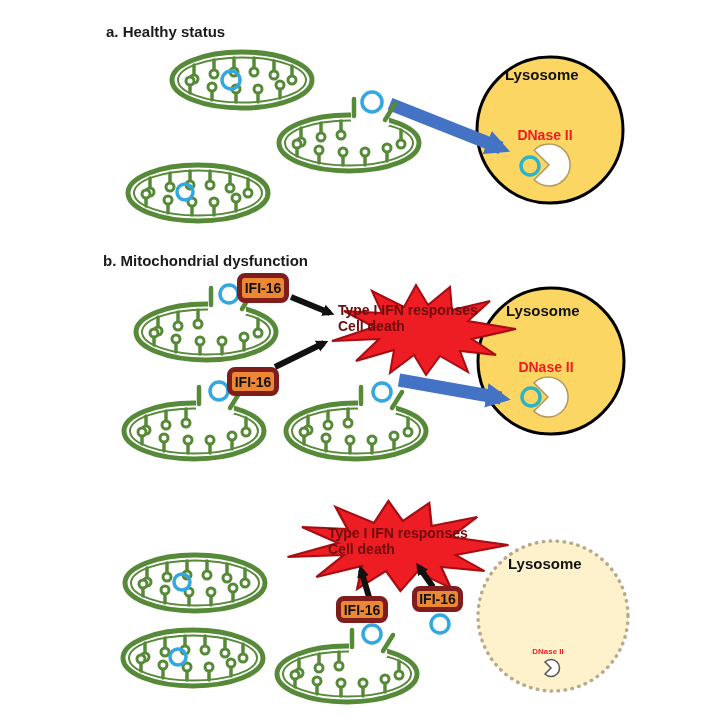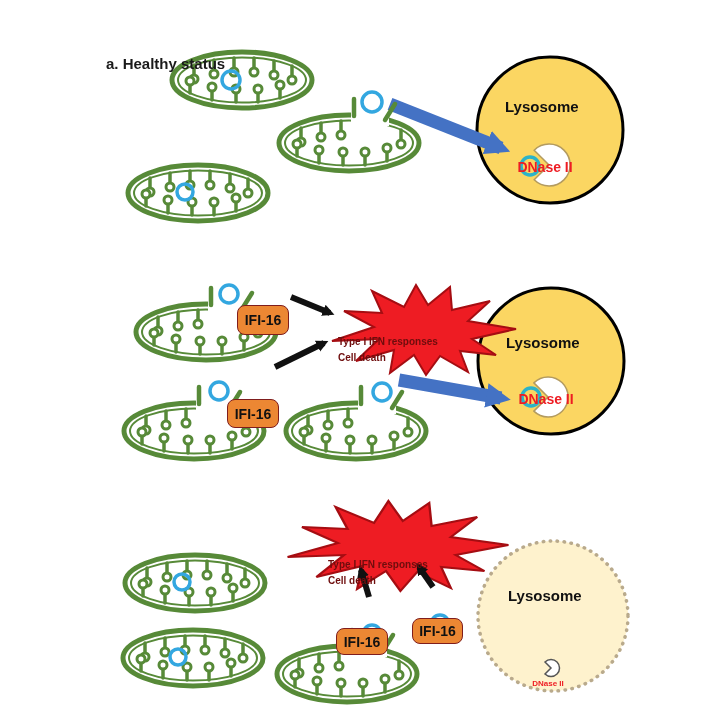--- a/index.html
+++ b/index.html
@@ -19,29 +19,29 @@
   .lyso-dotted{fill:var(--lysosome-pale,#fef2cd);stroke:#b9aa8c;stroke-width:3.5;
                stroke-dasharray:0.5 6.5;stroke-linecap:round;}
   .pac{fill:#fff;stroke:#b39b60;stroke-width:1.5;}
   .pac-small{fill:#fff;stroke:#555;stroke-width:1.5;}
   .burst{fill:var(--starburst-red,#ee1c23);stroke:#a50d12;stroke-width:2;}
   .arrow-blue-line{stroke:var(--arrow-blue,#4472c4);stroke-width:13;}
   .arrow-black-line{stroke:var(--ink-black,#111);stroke-width:6;}
   .mk-blue{fill:var(--arrow-blue,#4472c4);}
   .mk-black{fill:var(--ink-black,#111);}
   
-  .abs{position:absolute;margin-top:32px;}
+  .abs{position:absolute;}
   .heading{font-weight:bold;font-size:15px;color:#1a1a1a;white-space:nowrap;}
   .lyso-label{font-weight:bold;font-size:15px;color:#111;text-align:left;width:90px;}
   .dnase{font-weight:bold;font-size:14px;color:var(--dnase-red,#ee1c23);text-align:center;width:80px;}
   .dnase-small{font-weight:bold;font-size:8px;color:var(--dnase-red,#ee1c23);text-align:center;width:60px;}
-  .ifi{box-sizing:border-box;background:var(--ifi16-orange,#ec8733);border:1px solid #7f1d1d;
+  .ifi{box-sizing:border-box;background:var(--ifi16-orange,#ec8733);border:5px solid #7f1d1d;
        border-radius:8px;color:#111;font-weight:bold;font-size:14px;
        display:flex;align-items:center;justify-content:center;}
-  .burst-text{font-weight:bold;font-size:10px;line-height:16px;color:var(--burst-text-dark,#6e0d0d);white-space:nowrap;}
+  .burst-text{font-weight:bold;font-size:14px;line-height:16px;color:var(--burst-text-dark,#6e0d0d);white-space:nowrap;}
 </style>
 </head>
 <body>
 
 <div class="canvas">
 
   <svg class="layer" width="720" height="720" viewBox="0 0 720 720">
     <defs>
       <marker id="ah-blue" viewBox="0 0 10 10" refX="6" refY="5" markerWidth="1.9" markerHeight="2.1" orient="auto">
         <path d="M0,0 L10,5 L0,10 Z" class="mk-blue"></path>
@@ -148,20 +148,21 @@
       <circle class="mtdna" cx="178" cy="657" r="8"></circle>
       <circle class="mtdna" cx="372" cy="634" r="9"></circle>
       <circle class="mtdna" cx="440" cy="624" r="9"></circle>
     </g>
   </svg>
 
   <div class="abs heading" style="left:106px;top:23px;">a. Healthy status</div>
   <div class="abs lyso-label" style="left:505px;top:66px;">Lysosome</div>
   <div class="abs dnase" style="left:505px;top:127px;">DNase II</div>
 
+  <div class="abs heading" style="left:103px;top:252px;">b. Mitochondrial dysfunction</div>
   <div class="abs lyso-label" style="left:506px;top:302px;">Lysosome</div>
   <div class="abs dnase" style="left:506px;top:359px;">DNase II</div>
   <div class="abs ifi" style="left:237px;top:273px;width:52px;height:30px;">
     <span>IFI-16</span>
   </div>
   <div class="abs ifi" style="left:227px;top:367px;width:52px;height:29px;">
     <span>IFI-16</span>
   </div>
   <div class="abs burst-text" style="left:338px;top:302px;">
     <div>Type I IFN responses</div>

